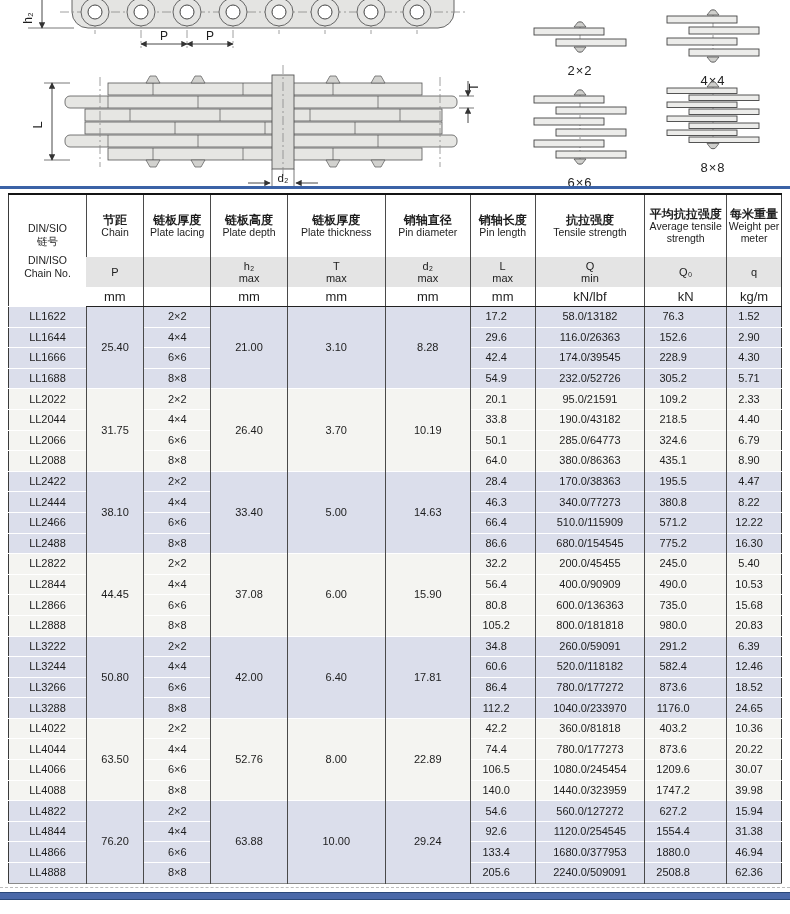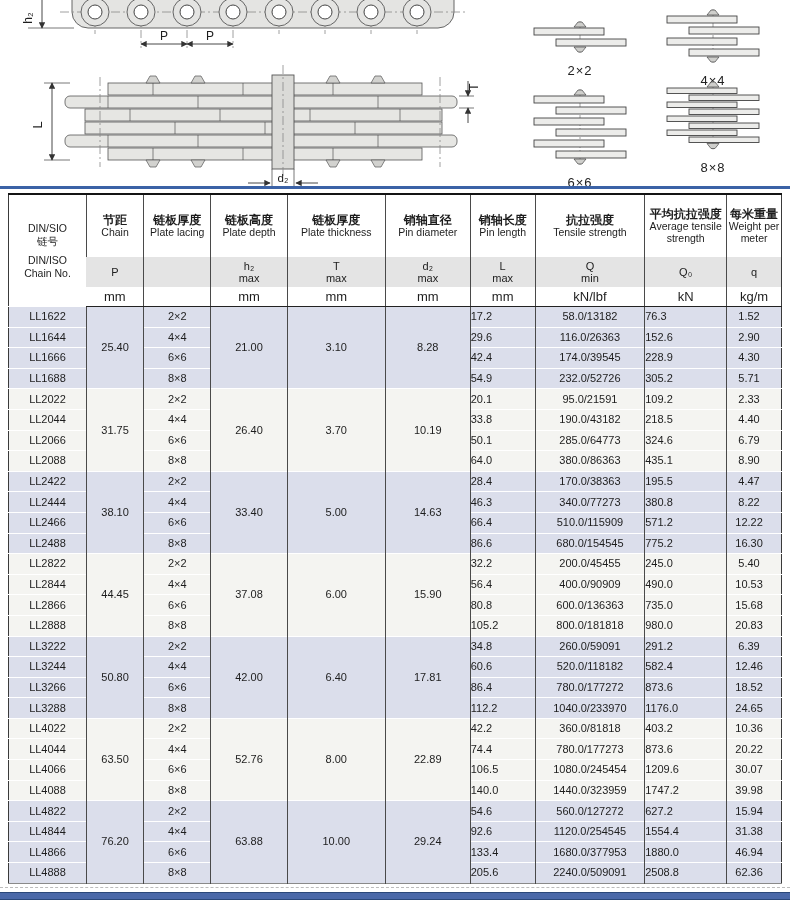--- a/index.html
+++ b/index.html
@@ -38,22 +38,22 @@
   thead tr.unit th { height:19px; font-size:13px; border-bottom:1.5px solid #222; }
   .h-zh { font-weight:bold; font-size:12px; line-height:13px; }
   .h-en { font-size:10.5px; line-height:11.5px; }
   .chain-hd div { font-weight:normal; font-size:10.5px; line-height:13px; }
   .chain-hd .gap { height:6px; }
   .sym-line { font-size:11px; line-height:12px; }
 
   tbody td { height:19.6px; border-top:1px solid #ffffff; line-height:19px; }
   tr.g0 td { background:var(--shaded,#dbdeeb); }
   tr.g1 td { background:var(--light,#f4f4f1); }
-  td.num-r  { text-align:left; padding-right:13px; }
-  td.num-r2 { text-align:left; padding-right:25px; }
+  td.num-r  { text-align:center; padding-right:13px; }
+  td.num-r2 { text-align:center; padding-right:25px; }
   td.num-r3 { padding-right:10px; }
 
   svg text { font-family:"Liberation Sans", sans-serif; fill:#1e1e1e; }
 </style>
 </head>
 <body>
 
 <div class="diagrams">
 
   <svg class="dg-svg" style="left:10px; top:0;" width="470" height="56" viewBox="0 0 470 56">

